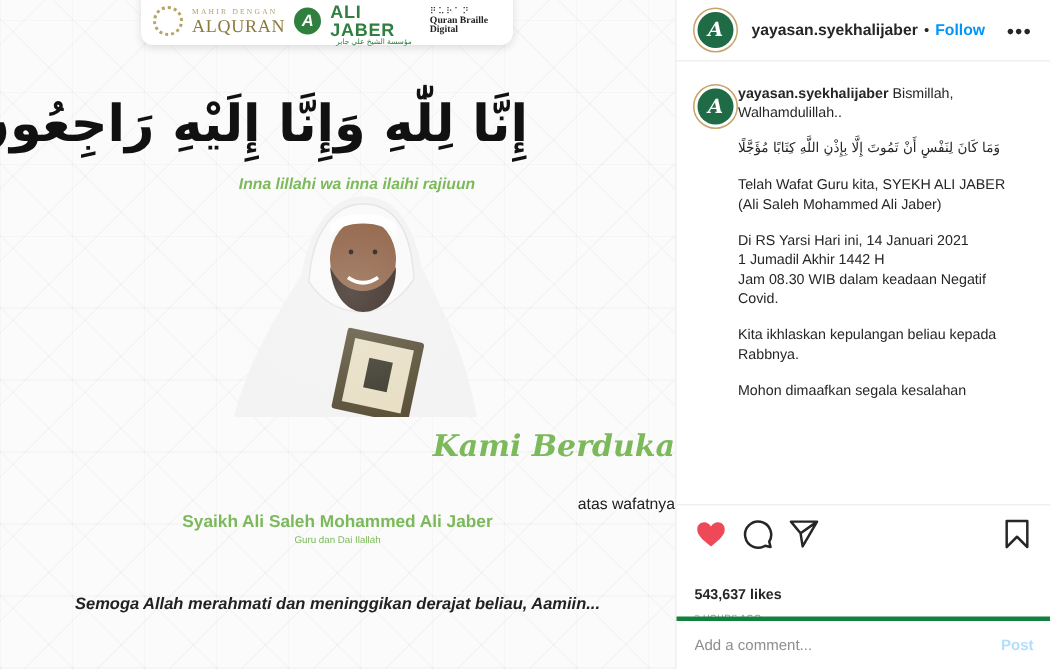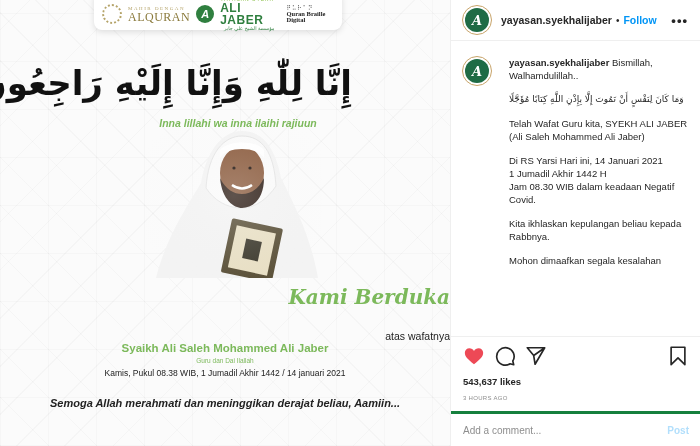--- a/index.html
+++ b/index.html
@@ -102,33 +102,33 @@
   .dot { margin: 0 4px; font-size: 10px; color: #262626; }
   .follow { font-size: 10.5px; font-weight: bold; color: #0095f6; cursor: pointer; }
   .more { margin-left: auto; font-size: 13px; color: #262626; letter-spacing: 1px; font-weight: bold; cursor: pointer; }
 
   .comments {
     position: absolute; top: 42px; left: 0; width: 250px; height: 293px; overflow: hidden;
     padding: 14px 12px 0 11px;
   }
   .caption-row { display: flex; }
   .caption-row .avatar { margin-top: 0; }
-  .caption-body { margin-left: 17px; width: 180px; font-size: 9.5px; color: #262626; line-height: 13px; }
+  .caption-body { margin-left: 0; width: 180px; font-size: 9.5px; color: #262626; line-height: 13px; }
   .caption-body .uname { font-weight: bold; }
   .caption-body p { margin-top: 11px; white-space: pre-line; }
   .caption-body .arabic { direction: rtl; text-align: left; font-family: "DejaVu Sans", sans-serif; font-size: 9px; line-height: 13px; unicode-bidi: plaintext; }
 
   .actions {
     position: absolute; top: 336px; left: 0; width: 250px; height: 75px;
     border-top: 1px solid #efefef; padding: 8px 12px 0 12px;
   }
   .icons { display: flex; align-items: center; height: 22px; }
   .icons .ic { width: 22px; height: 22px; margin-right: 9px; cursor: pointer; }
   .icons .bookmark { margin-left: auto; margin-right: 0; }
-  .likes { margin-top: 9px; font-size: 9.5px; font-weight: bold; color: #262626; }
+  .likes { margin-top: 24px; font-size: 9.5px; font-weight: bold; color: #262626; }
   .time { margin-top: 8px; font-size: 6px; color: #8e8e8e; letter-spacing: 0.3px; }
 
   .add-comment {
     position: absolute; top: 411px; left: 0; width: 250px; height: 35px;
     border-top: 3px solid #15803d; display: flex; align-items: center; padding: 0 12px;
   }
   .add-comment input {
     border: none; outline: none; flex: 1; font-size: 10px; color: #262626; background: transparent;
     font-family: "Liberation Sans", sans-serif;
   }
@@ -180,21 +180,20 @@
       <rect x="80" y="95" width="52" height="55" rx="2" fill="#5a5038" transform="rotate(12 106 122)"></rect>
       <rect x="86" y="101" width="40" height="43" fill="#e8dfc4" transform="rotate(12 106 122)"></rect>
       <rect x="98" y="112" width="16" height="20" fill="#3d3a2e" transform="rotate(12 106 122)"></rect>
       <rect x="0" y="0" width="176" height="150" fill="url(#fade)" opacity="0.25"></rect>
     </svg>
 
     <div class="kami">Kami Berduka</div>
     <div class="atas">atas wafatnya</div>
     <div class="nama">Syaikh Ali Saleh Mohammed Ali Jaber</div>
     <div class="guru">Guru dan Dai Ilallah</div>
-    <div class="tanggal">Kamis, Pukul 08.38 WIB, 1 Jumadil Akhir  1442 / 14 januari 2021</div>
     <div class="doa">Semoga Allah merahmati dan meninggikan derajat beliau, Aamiin...</div>
   </div>
 
   <div class="panel">
     <div class="header">
       <div class="avatar">
         <div class="inner">A</div>
       </div>
       <span class="username">yayasan.syekhalijaber</span>
       <span class="dot">•</span>

